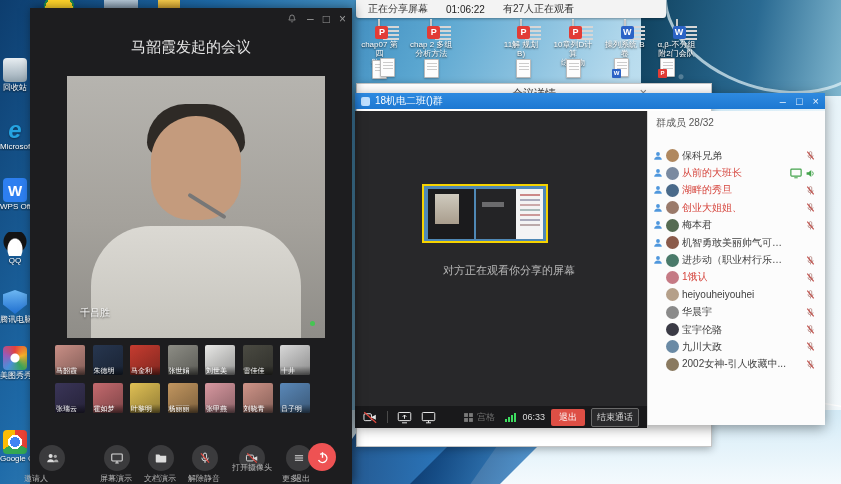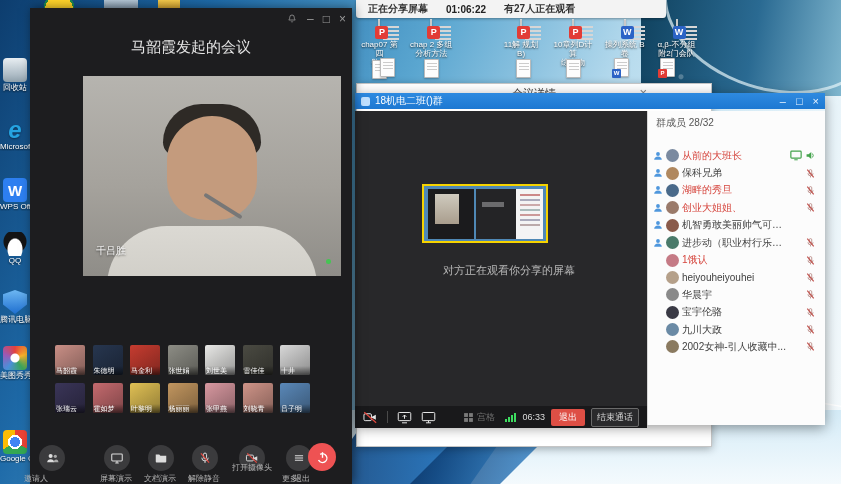--- a/index.html
+++ b/index.html
@@ -28,21 +28,21 @@
   .g-qq{background:radial-gradient(ellipse at 50% 72%,#fff 0 7px,transparent 8px),radial-gradient(circle at 50% 40%,#141414 0 11px,transparent 12px);background-color:transparent;}
   .g-pc-manager{background:linear-gradient(#6db7f2,#1f6fd0);clip-path:polygon(50% 0,100% 18%,100% 60%,50% 100%,0 60%,0 18%);}
   .g-pinwheel{border-radius:50%;background:radial-gradient(circle,#fff 0 4px,transparent 5px),conic-gradient(#e4413d,#f7b32b,#3ba55c,#4a90d9,#9b59b6,#e4413d);}
   .g-chrome{border-radius:50%;background:radial-gradient(circle,#4285f4 0 5px,#fff 5px 7px,transparent 7px),conic-gradient(#ea4335 0 33%,#34a853 33% 66%,#fbbc05 66% 100%);}
   .top-partials{position:absolute;top:0;left:30px;height:8px;z-index:1;}
   .tp{position:absolute;top:0;}
 
   
   .share-bar{position:absolute;left:356px;top:0;width:310px;height:18px;background:#f3f3f3;border-radius:0 0 3px 3px;
     display:flex;align-items:center;gap:18px;padding:0 12px;z-index:1;box-shadow:0 1px 3px rgba(0,0,0,.35);}
-  .share-bar span{font-size:10px;color:#333;white-space:nowrap;font-weight:bold;}
+  .share-bar span{font-size:10px;color:#333;white-space:nowrap;}
   .share-bar .t{color:#222;}
 
   
   .files{position:absolute;left:358px;top:20px;width:340px;display:flex;gap:9px;z-index:1;}
   .file{width:46px;text-align:center;cursor:default;}
   .file:nth-child(2){margin-right:38px;}
   .f-page{position:relative;width:26px;height:32px;margin:0 auto;background:#fff;border:1px solid #c9c9c9;border-radius:2px;box-shadow:0 1px 2px rgba(0,0,0,.3);}
   .f-page:before{content:"";position:absolute;left:4px;top:6px;width:16px;height:1.5px;background:#d6d6d6;box-shadow:0 4px 0 #d6d6d6,0 8px 0 #d6d6d6,0 12px 0 #d6d6d6;}
   .f-badge{position:absolute;left:-4px;bottom:-2px;width:13px;height:13px;border-radius:2px;color:#fff;font-size:9px;font-weight:bold;line-height:13px;text-align:center;}
   .f-badge.pdf{background:#e23c36;}
@@ -105,21 +105,21 @@
   .m-right{margin-left:auto;display:flex;align-items:center;gap:3px;padding-right:6px;}
 
   
   .meet-win{position:absolute;left:30px;top:8px;width:322px;height:476px;background:#1d1d1f;z-index:4;box-shadow:2px 0 10px rgba(0,0,0,.5);}
   .mw-top{position:absolute;left:0;right:0;top:0;height:26px;}
   .mw-timer{position:absolute;left:0;right:0;top:7px;text-align:center;font-size:10px;color:#6e6e6e;}
   .mw-btns{position:absolute;right:6px;top:5px;display:flex;gap:9px;align-items:center;}
   .mw-btns span{color:#9a9a9a;font-size:12px;line-height:12px;cursor:pointer;}
   .mw-title{position:absolute;left:0;right:0;top:30px;text-align:center;font-size:15px;color:#e4e4e4;}
   .mw-sub{position:absolute;left:0;right:0;top:54px;text-align:center;font-size:9px;color:#767676;}
-  .video{position:absolute;left:53px;top:68px;width:258px;height:200px;background:linear-gradient(#b6b4af 0%,#a5a29c 55%,#8f8d88 100%);overflow:hidden;}
+  .video{position:absolute;left:37px;top:68px;width:258px;height:262px;background:linear-gradient(#b6b4af 0%,#a5a29c 55%,#8f8d88 100%);overflow:hidden;}
   .v-head{position:absolute;left:84px;top:40px;width:90px;height:104px;background:#c49b7d;border-radius:46px 46px 40px 40px;}
   .v-hair{position:absolute;left:80px;top:28px;width:98px;height:52px;background:#2e2a26;border-radius:50px 50px 18px 18px;}
   .v-body{position:absolute;left:24px;top:150px;width:210px;height:120px;background:linear-gradient(#dbd9d3,#c4c2bb);border-radius:60px 60px 0 0;}
   .v-pen{position:absolute;left:118px;top:128px;width:44px;height:4px;background:#777;transform:rotate(32deg);border-radius:2px;}
   .v-name{position:absolute;left:13px;bottom:18px;font-size:10px;color:#fff;text-shadow:0 1px 2px rgba(0,0,0,.7);}
   .v-dot{position:absolute;right:10px;bottom:12px;width:5px;height:5px;border-radius:50%;background:#45c553;}
   .pgrid{position:absolute;left:25px;top:337px;display:grid;grid-template-columns:repeat(7,30px);gap:8px 7.5px;}
   .ptile{position:relative;width:30px;height:30px;border-radius:2px;overflow:hidden;cursor:pointer;}
   .pname{position:absolute;left:0;right:0;bottom:0;font-size:7px;line-height:9px;color:#fff;background:linear-gradient(transparent,rgba(0,0,0,.55));padding:0 1px;white-space:nowrap;overflow:hidden;}
   .ctrl-bar{position:absolute;left:0;right:0;bottom:0;height:44px;}
@@ -333,57 +333,57 @@
     </div>
 
     <div class="member-panel">
       <div class="m-head">群成员 28/32</div>
       <div class="m-list">
   <div class="mrow">
     <svg class="m-call" viewBox="0 0 12 12">
               <circle cx="6" cy="3.6" r="2.3" fill="#4f97dd"></circle>
               <path d="M1.4 10.6c0-2.5 2-4 4.6-4s4.6 1.5 4.6 4z" fill="#4f97dd"></path>
             </svg>
+    <span class="m-ava" style="background: rgb(176, 136, 95);"></span>
+    <span class="m-name">保科兄弟</span>
+    <span class="m-right">
+
+      <svg class="ic-muted" width="11" height="11" viewBox="0 0 24 24">
+                <rect x="9.3" y="3.5" width="5.4" height="10" rx="2.7" fill="none" stroke="#b98c88" stroke-width="2"></rect>
+                <path d="M6.5 11.5a5.5 5.5 0 0 0 11 0M12 17v3.5" fill="none" stroke="#b98c88" stroke-width="2"></path>
+                <path d="M5 3.5l14 17" stroke="#c0504b" stroke-width="2.4"></path>
+              </svg>
+    </span>
+  </div>
+
+  <div class="mrow">
+    <svg class="m-call" viewBox="0 0 12 12">
+              <circle cx="6" cy="3.6" r="2.3" fill="#4f97dd"></circle>
+              <path d="M1.4 10.6c0-2.5 2-4 4.6-4s4.6 1.5 4.6 4z" fill="#4f97dd"></path>
+            </svg>
     <span class="m-ava" style="background: rgb(122, 138, 160);"></span>
     <span class="m-name red">从前的大班长</span>
     <span class="m-right">
       <svg class="ic-share" width="12" height="11" viewBox="0 0 14 12">
                 <rect x="1" y="1" width="12" height="8" rx="1" fill="none" stroke="#44a34c" stroke-width="1.4"></rect>
                 <path d="M5 11h4" stroke="#44a34c" stroke-width="1.2"></path>
               </svg>
       <svg class="ic-sound" width="11" height="11" viewBox="0 0 14 14">
                 <path d="M2 5.5v3h2.5L8 11.5v-9L4.5 5.5z" fill="#44a34c"></path>
                 <path d="M9.5 4.5a4 4 0 0 1 0 5" stroke="#44a34c" fill="none" stroke-width="1.2"></path>
               </svg>
 
     </span>
   </div>
 
   <div class="mrow">
     <svg class="m-call" viewBox="0 0 12 12">
               <circle cx="6" cy="3.6" r="2.3" fill="#4f97dd"></circle>
               <path d="M1.4 10.6c0-2.5 2-4 4.6-4s4.6 1.5 4.6 4z" fill="#4f97dd"></path>
             </svg>
-    <span class="m-ava" style="background: rgb(176, 136, 95);"></span>
-    <span class="m-name">保科兄弟</span>
-    <span class="m-right">
-
-      <svg class="ic-muted" width="11" height="11" viewBox="0 0 24 24">
-                <rect x="9.3" y="3.5" width="5.4" height="10" rx="2.7" fill="none" stroke="#b98c88" stroke-width="2"></rect>
-                <path d="M6.5 11.5a5.5 5.5 0 0 0 11 0M12 17v3.5" fill="none" stroke="#b98c88" stroke-width="2"></path>
-                <path d="M5 3.5l14 17" stroke="#c0504b" stroke-width="2.4"></path>
-              </svg>
-    </span>
-  </div>
-
-  <div class="mrow">
-    <svg class="m-call" viewBox="0 0 12 12">
-              <circle cx="6" cy="3.6" r="2.3" fill="#4f97dd"></circle>
-              <path d="M1.4 10.6c0-2.5 2-4 4.6-4s4.6 1.5 4.6 4z" fill="#4f97dd"></path>
-            </svg>
     <span class="m-ava" style="background: rgb(74, 106, 138);"></span>
     <span class="m-name red">湖畔的秀旦</span>
     <span class="m-right">
 
       <svg class="ic-muted" width="11" height="11" viewBox="0 0 24 24">
                 <rect x="9.3" y="3.5" width="5.4" height="10" rx="2.7" fill="none" stroke="#b98c88" stroke-width="2"></rect>
                 <path d="M6.5 11.5a5.5 5.5 0 0 0 11 0M12 17v3.5" fill="none" stroke="#b98c88" stroke-width="2"></path>
                 <path d="M5 3.5l14 17" stroke="#c0504b" stroke-width="2.4"></path>
               </svg>
     </span>
@@ -399,20 +399,36 @@
     <span class="m-right">
 
       <svg class="ic-muted" width="11" height="11" viewBox="0 0 24 24">
                 <rect x="9.3" y="3.5" width="5.4" height="10" rx="2.7" fill="none" stroke="#b98c88" stroke-width="2"></rect>
                 <path d="M6.5 11.5a5.5 5.5 0 0 0 11 0M12 17v3.5" fill="none" stroke="#b98c88" stroke-width="2"></path>
                 <path d="M5 3.5l14 17" stroke="#c0504b" stroke-width="2.4"></path>
               </svg>
     </span>
   </div>
 
+  <div class="mrow">
+    <svg class="m-call" viewBox="0 0 12 12">
+              <circle cx="6" cy="3.6" r="2.3" fill="#4f97dd"></circle>
+              <path d="M1.4 10.6c0-2.5 2-4 4.6-4s4.6 1.5 4.6 4z" fill="#4f97dd"></path>
+            </svg>
+    <span class="m-ava" style="background: rgb(85, 107, 82);"></span>
+    <span class="m-name">梅本君</span>
+    <span class="m-right">
+
+      <svg class="ic-muted" width="11" height="11" viewBox="0 0 24 24">
+                <rect x="9.3" y="3.5" width="5.4" height="10" rx="2.7" fill="none" stroke="#b98c88" stroke-width="2"></rect>
+                <path d="M6.5 11.5a5.5 5.5 0 0 0 11 0M12 17v3.5" fill="none" stroke="#b98c88" stroke-width="2"></path>
+                <path d="M5 3.5l14 17" stroke="#c0504b" stroke-width="2.4"></path>
+              </svg>
+    </span>
+  </div>
 
 
   <div class="mrow">
     <svg class="m-call" viewBox="0 0 12 12">
               <circle cx="6" cy="3.6" r="2.3" fill="#4f97dd"></circle>
               <path d="M1.4 10.6c0-2.5 2-4 4.6-4s4.6 1.5 4.6 4z" fill="#4f97dd"></path>
             </svg>
     <span class="m-ava" style="background: rgb(138, 90, 74);"></span>
     <span class="m-name">机智勇敢美丽帅气可爱的...</span>
     <span class="m-right">

